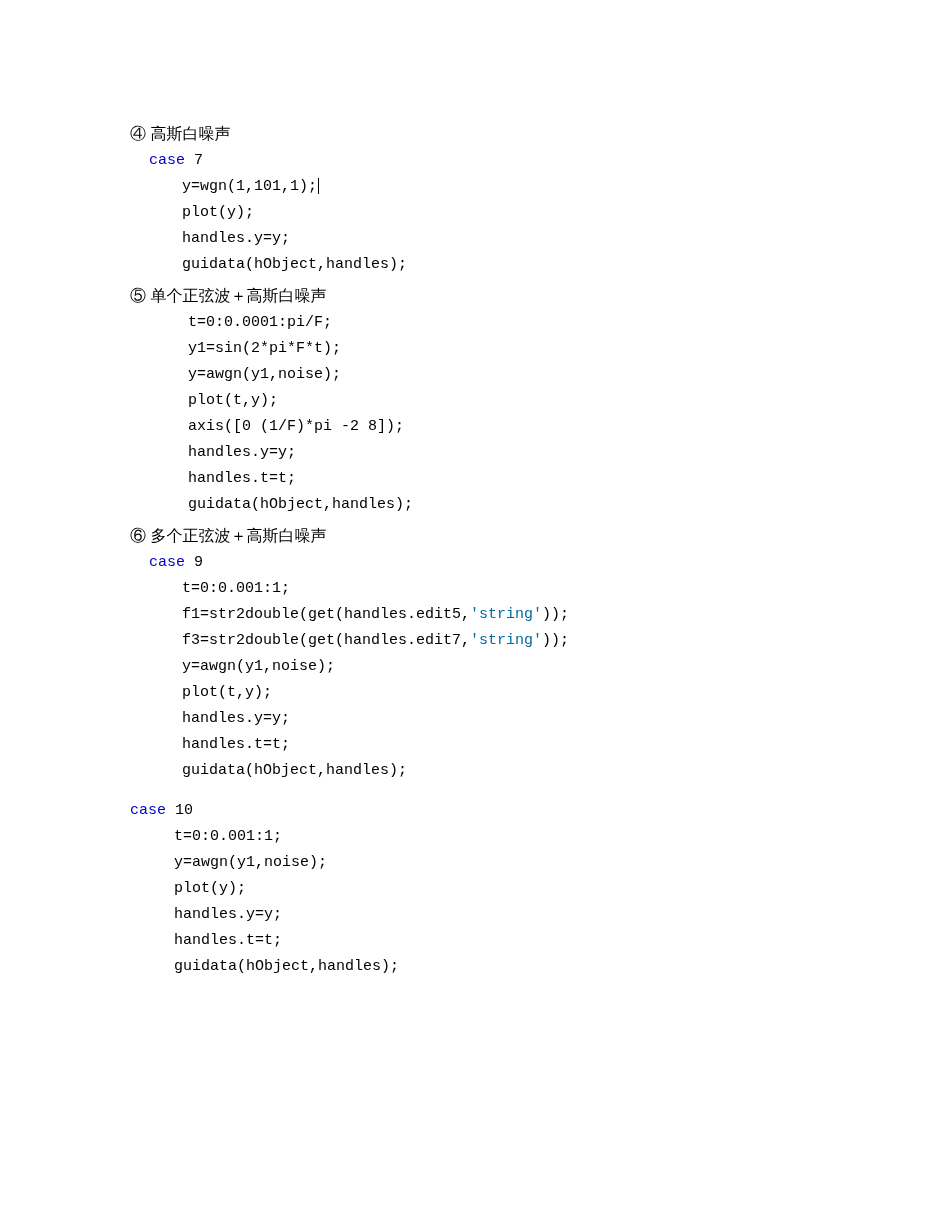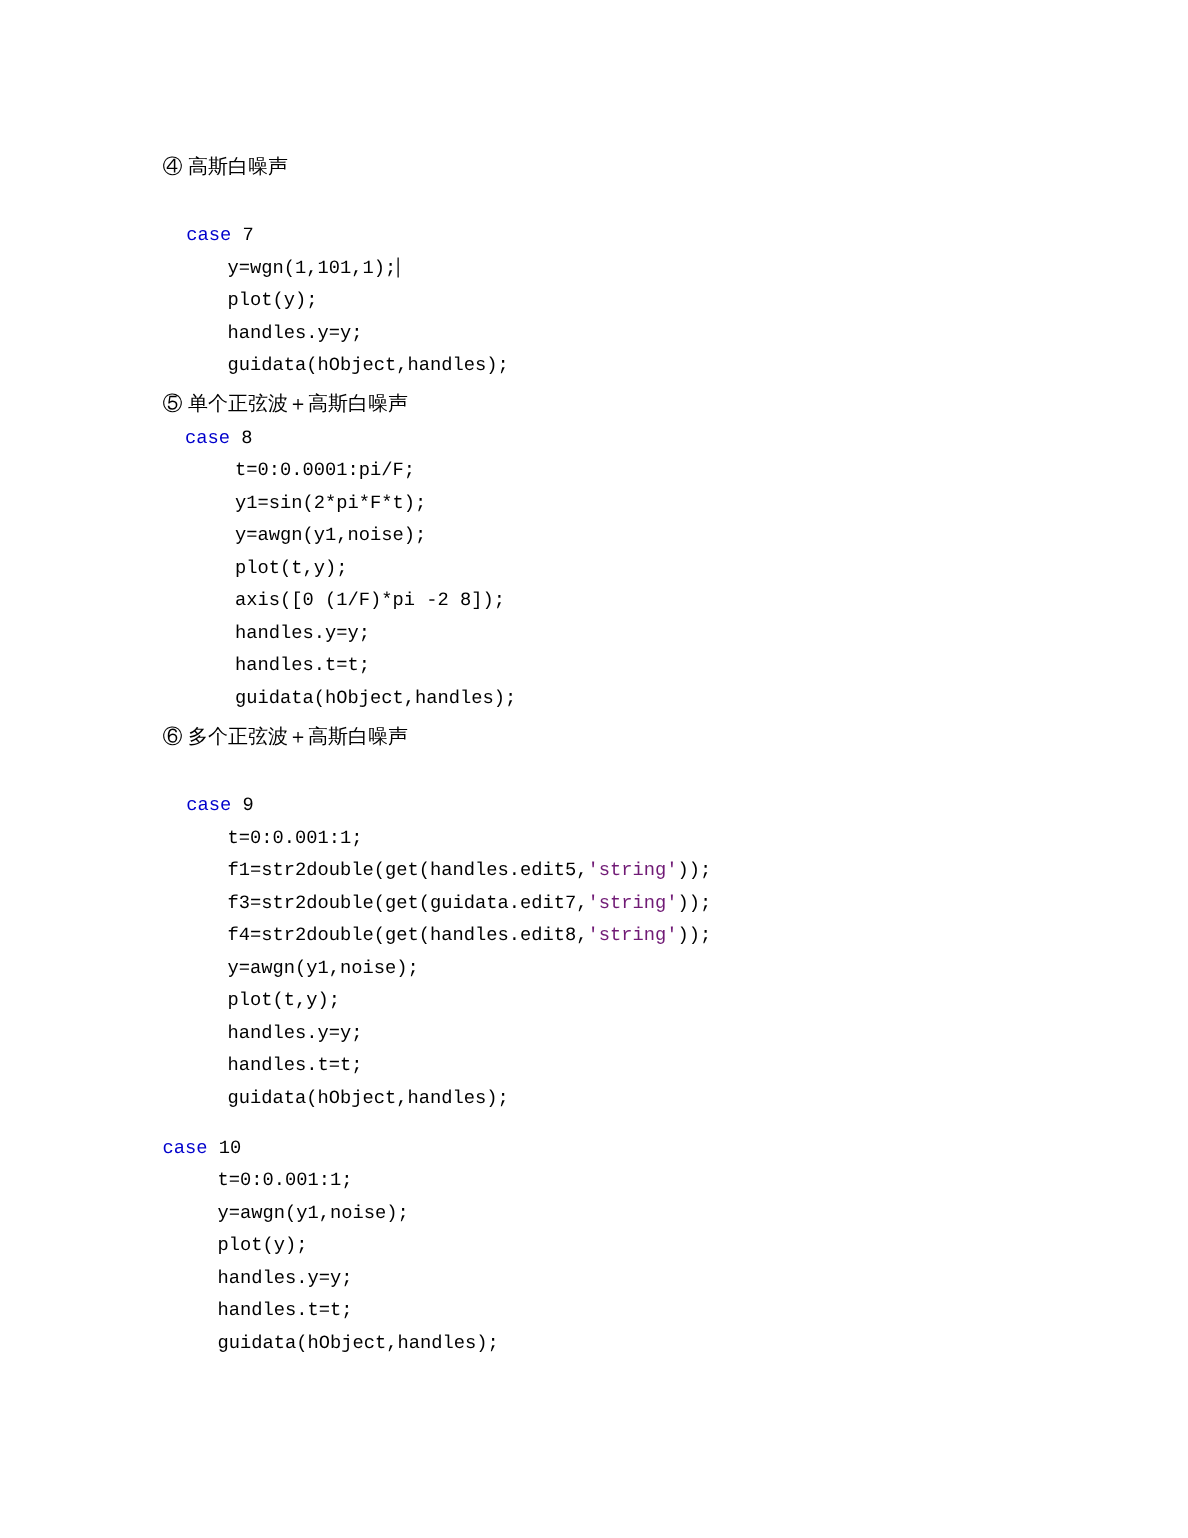--- a/index.html
+++ b/index.html
@@ -28,26 +28,26 @@
     white-space: pre;
     line-height: 28px;
     font-family: "Microsoft YaHei", "SimSun", sans-serif;
     font-size: 16px;
     color: #000;
   }
   .kw {
     color: #0000cc;
   }
   .str {
-    color: #701a75;
+    color: #0369a1;
   }
   .blk {
     margin-bottom: 4px;
   }
-  .indent1 { padding-left: 10px; margin-top: 28px; }
+  .indent1 { padding-left: 10px; }
   .indent2 { padding-left: 52px; font-family: Liberation Mono, monospace; }
   .indent2b { padding-left: 58px; }
   .indent1b { padding-left: 18px; }
   .indent2c { padding-left: 44px; }
   .cursor {
     display: inline-block;
     width: 1px;
     height: 16px;
     background: #000;
     vertical-align: middle;
@@ -63,38 +63,36 @@
     <div class="heading">④ 高斯白噪声</div>
     <div class="line indent1"> <span class="kw">case</span><span> 7</span></div>
     <div class="line indent2"><span>y=wgn(1,101,1);</span><span class="cursor"></span></div>
     <div class="line indent2">plot(y);</div>
     <div class="line indent2">handles.y=y;</div>
     <div class="line indent2">guidata(hObject,handles);</div>
   </div>
 
   <div class="blk">
     <div class="heading">⑤ 单个正弦波＋高斯白噪声</div>
-    <div class="line indent1b"><span class="kw">case</span><span> 8</span></div>
     <div class="line indent2b">t=0:0.0001:pi/F;</div>
     <div class="line indent2b">y1=sin(2*pi*F*t);</div>
     <div class="line indent2b">y=awgn(y1,noise);</div>
     <div class="line indent2b">plot(t,y);</div>
     <div class="line indent2b">axis([0 (1/F)*pi -2 8]);</div>
     <div class="line indent2b">handles.y=y;</div>
     <div class="line indent2b">handles.t=t;</div>
     <div class="line indent2b">guidata(hObject,handles);</div>
   </div>
 
   <div class="blk">
     <div class="heading">⑥ 多个正弦波＋高斯白噪声</div>
     <div class="line indent1"> <span class="kw">case</span><span> 9</span></div>
     <div class="line indent2">t=0:0.001:1;</div>
     <div class="line indent2"><span>f1=str2double(get(handles.edit5,</span><span class="str">'string'</span><span>));</span></div>
-    <div class="line indent2"><span>f3=str2double(get(guidata.edit7,</span><span class="str">'string'</span><span>));</span></div>
-    <div class="line indent2"><span>f4=str2double(get(handles.edit8,</span><span class="str">'string'</span><span>));</span></div>
+    <div class="line indent2"><span>f3=str2double(get(handles.edit7,</span><span class="str">'string'</span><span>));</span></div>
     <div class="line indent2">y=awgn(y1,noise);</div>
     <div class="line indent2">plot(t,y);</div>
     <div class="line indent2">handles.y=y;</div>
     <div class="line indent2">handles.t=t;</div>
     <div class="line indent2">guidata(hObject,handles);</div>
   </div>
 
   <div style="height:10px"></div>
 
   <div class="blk">

